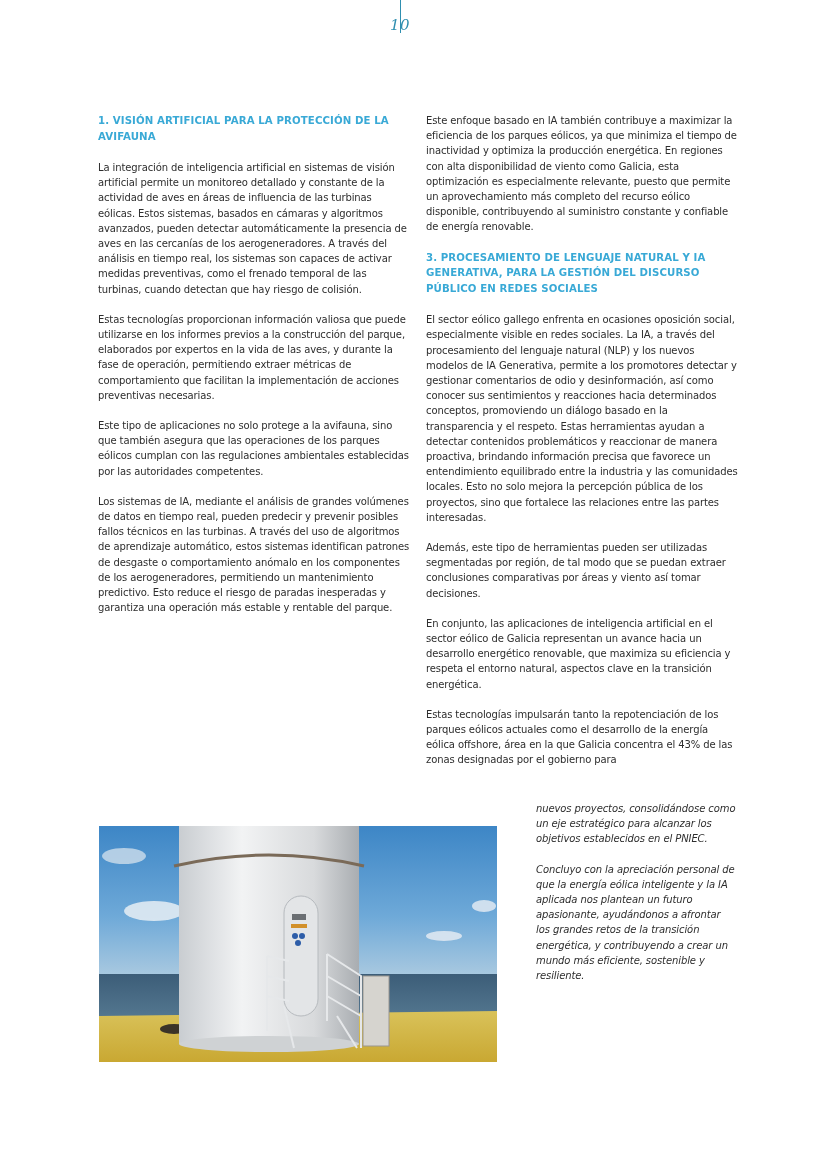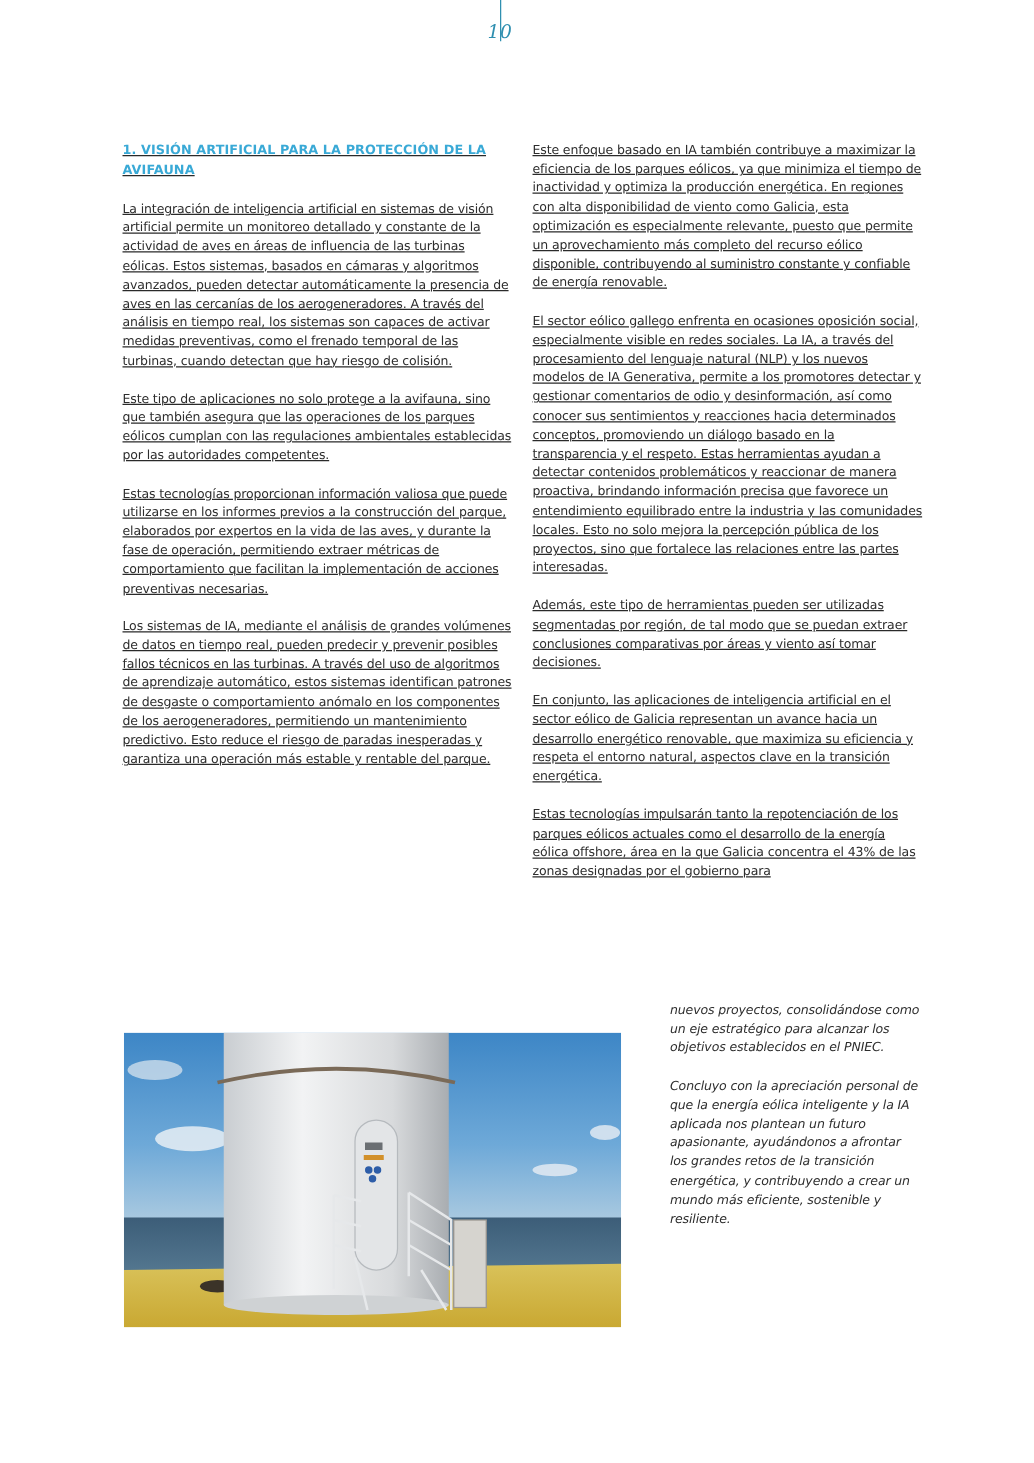--- a/index.html
+++ b/index.html
@@ -1,21 +1,21 @@
 <!DOCTYPE html>
 <html><head>
 <meta charset="utf-8">
 <style>
   html, body { margin: 0; padding: 0; background: #ffffff; }
   body { width: 827px; height: 1170px; position: relative; overflow: hidden;
          font-family: "DejaVu Sans", sans-serif; color: #2a2a2a; }
   .page-rule { position: absolute; left: 400px; top: 0; width: 1px; height: 33px; background: #2f8fb0; }
   .page-num { position: absolute; left: 390px; top: 16px; font-family: "DejaVu Serif", serif;
               font-style: italic; font-size: 15px; color: #2f8fb0; letter-spacing: 0.5px; }
-  .col { position: absolute; width: 312px; text-decoration: underline; }
+  .col { position: absolute; width: 312px; }
   .col-left { left: 98px; top: 113px; }
   .col-right { left: 426px; top: 113px; }
   .heading { font-family: "DejaVu Sans", sans-serif; font-weight: bold; font-size: 10.2px;
              line-height: 15.5px; color: #39a9d6; text-transform: uppercase; margin: 0 0 16px 0;
              letter-spacing: 0.1px; }
   .para { font-size: 10px; line-height: 15.2px; margin: 0 0 15px 0; color: #2d2d2d;
           letter-spacing: -0.1px; }
   .indent-block { position: absolute; left: 536px; width: 200px; }
   .indent-block .para { margin-bottom: 15px; font-style: italic; }
   .photo { position: absolute; left: 99px; top: 826px; width: 398px; height: 236px; overflow: hidden; }
@@ -23,27 +23,28 @@
 </style>
 </head>
 <body>
 
 <div class="page-rule"></div>
 <div class="page-num">10</div>
 
 <div class="col col-left">
   <h2 class="heading">1. VISIÓN ARTIFICIAL PARA LA PROTECCIÓN DE LA AVIFAUNA</h2>
   <p class="para">La integración de inteligencia artificial en sistemas de visión artificial permite un monitoreo detallado y constante de la actividad de aves en áreas de influencia de las turbinas eólicas. Estos sistemas, basados en cámaras y algoritmos avanzados, pueden detectar automáticamente la presencia de aves en las cercanías de los aerogeneradores. A través del análisis en tiempo real, los sistemas son capaces de activar medidas preventivas, como el frenado temporal de las turbinas, cuando detectan que hay riesgo de colisión.</p>
+  <p class="para">Estas tecnologías proporcionan información valiosa que puede utilizarse en los informes previos a la construcción del parque, elaborados por expertos en la vida de las aves, y durante la fase de operación, permitiendo extraer métricas de comportamiento que facilitan la implementación de acciones preventivas necesarias.</p>
   <p class="para">Este tipo de aplicaciones no solo protege a la avifauna, sino que también asegura que las operaciones de los parques eólicos cumplan con las regulaciones ambientales establecidas por las autoridades competentes.</p>
-  <p class="para">Estas tecnologías proporcionan información valiosa que puede utilizarse en los informes previos a la construcción del parque, elaborados por expertos en la vida de las aves, y durante la fase de operación, permitiendo extraer métricas de comportamiento que facilitan la implementación de acciones preventivas necesarias.</p>
   <p class="para">Los sistemas de IA, mediante el análisis de grandes volúmenes de datos en tiempo real, pueden predecir y prevenir posibles fallos técnicos en las turbinas. A través del uso de algoritmos de aprendizaje automático, estos sistemas identifican patrones de desgaste o comportamiento anómalo en los componentes de los aerogeneradores, permitiendo un mantenimiento predictivo. Esto reduce el riesgo de paradas inesperadas y garantiza una operación más estable y rentable del parque.</p>
 </div>
 
 <div class="col col-right">
   <p class="para">Este enfoque basado en IA también contribuye a maximizar la eficiencia de los parques eólicos, ya que minimiza el tiempo de inactividad y optimiza la producción energética. En regiones con alta disponibilidad de viento como Galicia, esta optimización es especialmente relevante, puesto que permite un aprovechamiento más completo del recurso eólico disponible, contribuyendo al suministro constante y confiable de energía renovable.</p>
+  <h2 class="heading">3. PROCESAMIENTO DE LENGUAJE NATURAL Y IA GENERATIVA, PARA LA GESTIÓN DEL DISCURSO PÚBLICO EN REDES SOCIALES</h2>
   <p class="para">El sector eólico gallego enfrenta en ocasiones oposición social, especialmente visible en redes sociales. La IA, a través del procesamiento del lenguaje natural (NLP) y los nuevos modelos de IA Generativa, permite a los promotores detectar y gestionar comentarios de odio y desinformación, así como conocer sus sentimientos y reacciones hacia determinados conceptos, promoviendo un diálogo basado en la transparencia y el respeto. Estas herramientas ayudan a detectar contenidos problemáticos y reaccionar de manera proactiva, brindando información precisa que favorece un entendimiento equilibrado entre la industria y las comunidades locales. Esto no solo mejora la percepción pública de los proyectos, sino que fortalece las relaciones entre las partes interesadas.</p>
   <p class="para">Además, este tipo de herramientas pueden ser utilizadas segmentadas por región, de tal modo que se puedan extraer conclusiones comparativas por áreas y viento así tomar decisiones.</p>
   <p class="para">En conjunto, las aplicaciones de inteligencia artificial en el sector eólico de Galicia representan un avance hacia un desarrollo energético renovable, que maximiza su eficiencia y respeta el entorno natural, aspectos clave en la transición energética.</p>
   <p class="para" style="margin-bottom:0">Estas tecnologías impulsarán tanto la repotenciación de los parques eólicos actuales como el desarrollo de la energía eólica offshore, área en la que Galicia concentra el 43% de las zonas designadas por el gobierno para</p>
 </div>
 
 <div class="indent-block" style="top:801px;">
   <p class="para">nuevos proyectos, consolidándose como un eje estratégico para alcanzar los objetivos establecidos en el PNIEC.</p>
   <p class="para">Concluyo con la apreciación personal de que la energía eólica inteligente y la IA aplicada nos plantean un futuro apasionante, ayudándonos a afrontar los grandes retos de la transición energética, y contribuyendo a crear un mundo más eficiente, sostenible y resiliente.</p>
 </div>

